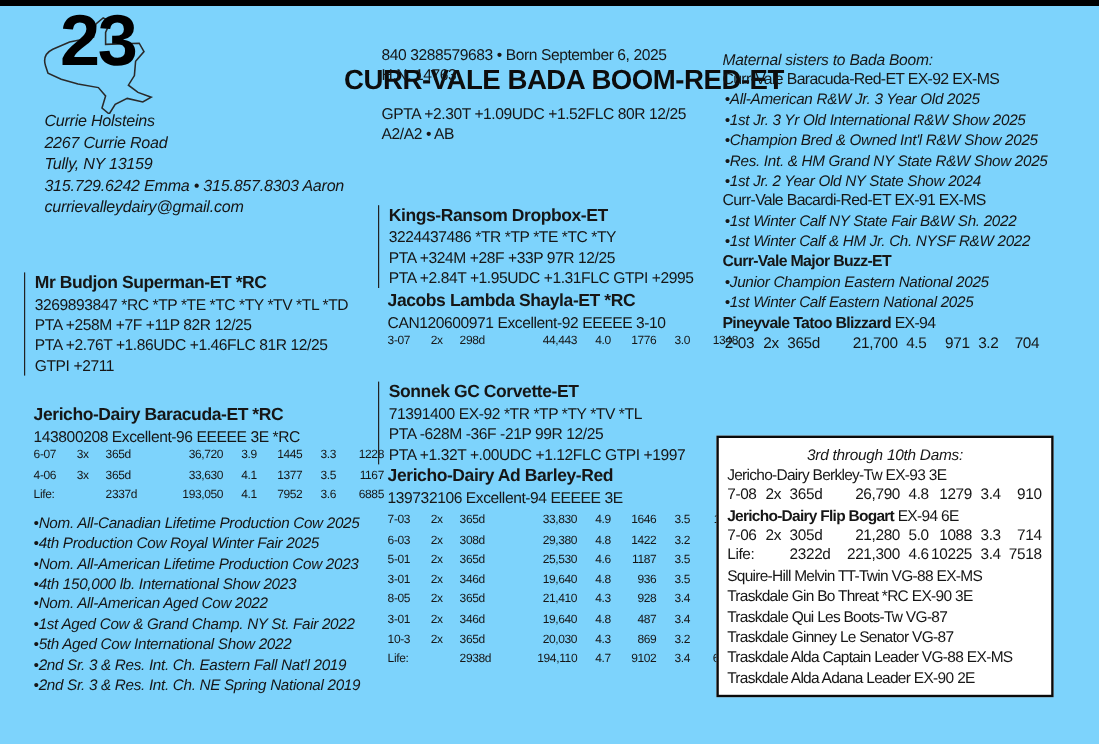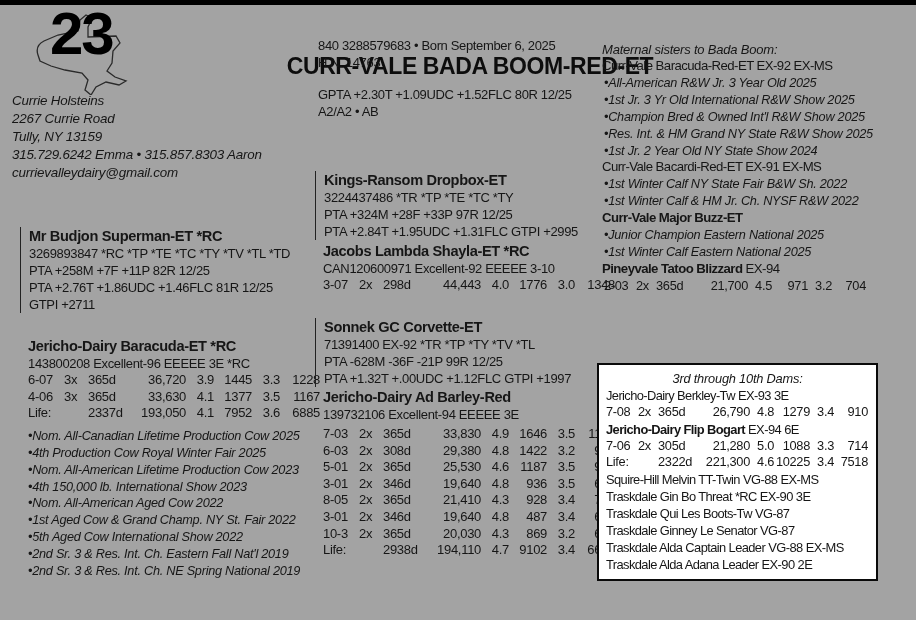--- a/index.html
+++ b/index.html
@@ -1,50 +1,50 @@
 <!DOCTYPE html>
 <html><head>
 <meta charset="utf-8">
 <style>
   * { margin:0; padding:0; box-sizing:border-box; }
   html,body { background:#fff; }
   body { font-family:"Liberation Sans", sans-serif; color:#161616; }
-  .page { position:relative; width:916px; height:620px; background:#a3a3a3; overflow:hidden; }
+  .page { position:relative; width:916px; height:620px; background:#7dd3fc; overflow:hidden; }
   .abs { position:absolute; }
 
   #topbar { left:0; top:0; width:916px; height:5px; background:#000; }
 
   #logo { left:24px; top:7px; width:118px; height:88px; }
   #logo svg { position:absolute; left:0; top:0; }
   #lot-number { position:absolute; left:26px; top:-8px; font-size:60px; font-weight:700; letter-spacing:-2px; color:#000; }
 
   #title-wrap { left:150px; top:5px; width:640px; text-align:center;margin-top:48px; }
   #page-title { font-size:23px; font-weight:700; letter-spacing:-0.4px; color:#0d0d0d; }
 
   .pline { font-size:13px; line-height:17px; letter-spacing:-0.35px; white-space:nowrap; }
   .pname { font-size:14.6px; font-weight:700; letter-spacing:-0.35px; line-height:18px; white-space:nowrap; }
   .bullet { font-size:12.7px; line-height:16.9px; font-style:italic; letter-spacing:-0.25px; white-space:nowrap; }
 
-  #consignor { left:12px; top:92px; font-style:italic; font-size:13.4px; line-height:18px; letter-spacing:-0.2px; }
+  #consignor { left:37px; top:92px; font-style:italic; font-size:13.4px; line-height:18px; letter-spacing:-0.2px; }
 
   .bracket { border-left:1.6px solid #222; padding-left:8px; }
   #sire-block { left:20px; top:227px; }
   #dam-block  { left:28px; top:337px; }
   #dam-awards { margin-top:6px; }
 
   #animal-id   { left:318px; top:37px; }
   #animal-gpta { left:318px; top:86px; }
 
   #kings-block  { left:315px; top:171px; }
   #jacobs-block { left:323px; top:242px; }
   #sonnek-block { left:315px; top:318px; }
   #barley-block { left:323px; top:388px; }
   #barley-block .reclist { margin-top:3px; }
 
-  .rec { display:flex; font-size:13px; line-height:16.6px; letter-spacing:-0.3px; }
+  .rec { display:flex; font-size:10px; line-height:16.6px; letter-spacing:-0.3px; }
   .c { white-space:pre; display:inline-block; }
   .c0{width:36px}.c1{width:24px}.c2{width:42px}
   .c3{width:56px;text-align:right}.c4{width:28px;text-align:right}
   .c5{width:38px;text-align:right}.c6{width:28px;text-align:right}.c7{width:40px;text-align:right}
   .rec.small { font-size:12.8px; line-height:16.6px; }
   .small .c0{width:32px}.small .c1{width:20px}.small .c2{width:40px}
   .small .c3{width:52px}.small .c4{width:24px}.small .c5{width:36px}
   .small .c6{width:24px}.small .c7{width:34px}
 
   #sisters { left:602px; top:41px; width:312px; }

